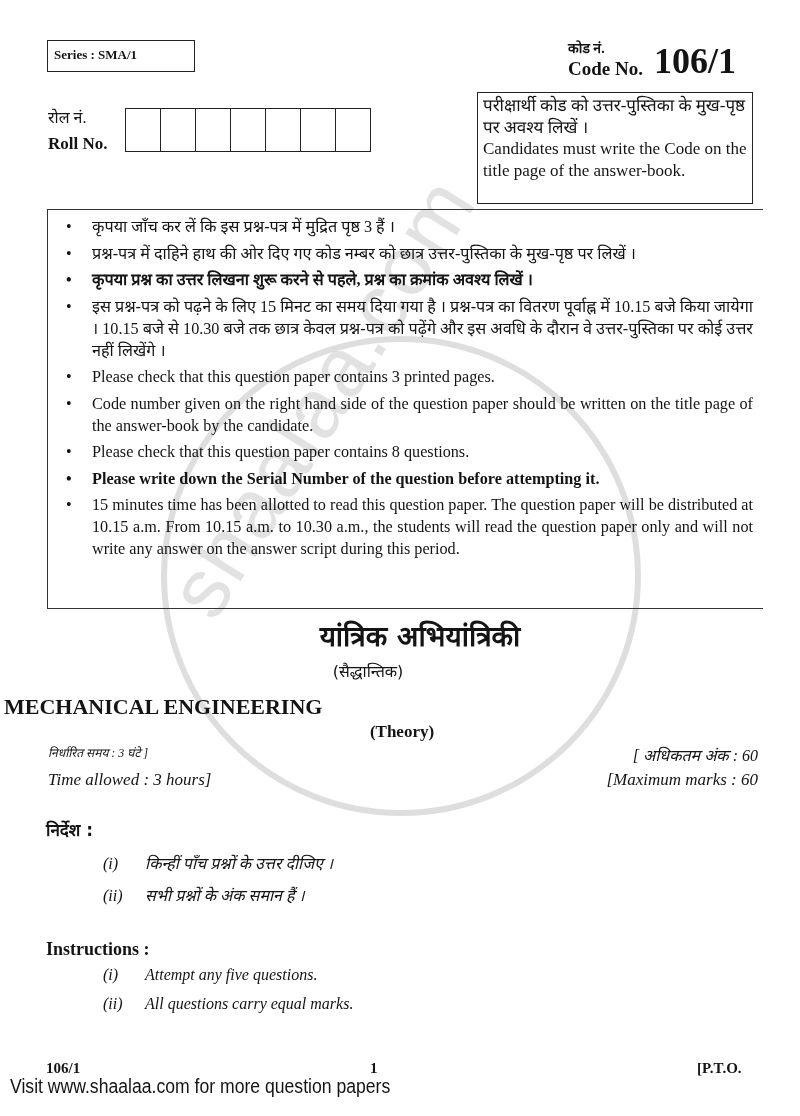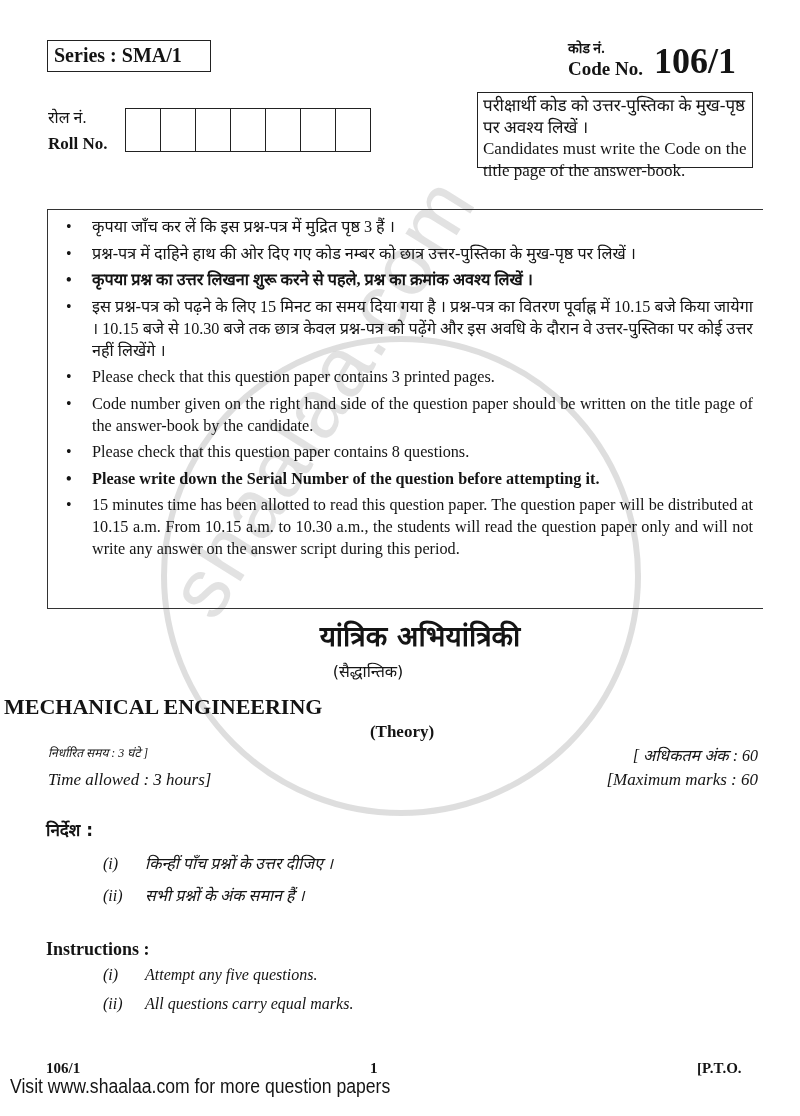--- a/index.html
+++ b/index.html
@@ -1,29 +1,29 @@
 <!DOCTYPE html>
 <html><head>
 <meta charset="utf-8">
 <style>
   html, body { margin:0; padding:0; }
   body { width:800px; height:1116px; background:#fff; position:relative; overflow:hidden;
          font-family:"Liberation Serif", "DejaVu Serif", serif; color:#141414; }
   .abs { position:absolute; }
-  .series-box { left:47px; top:40px; width:164px; height:32px; border:1.5px solid #222; box-sizing:border-box;
-                font-weight:bold; font-size:20px; line-height:28px; padding-left:6px; }
+  .series-box { left:47px; top:40px; width:148px; height:32px; border:1.5px solid #222; box-sizing:border-box;
+                font-weight:bold; font-size:13px; line-height:28px; padding-left:6px; }
   .roll-hi { left:48px; top:106px; font-size:16px; }
   .roll-en { left:48px; top:134px; font-size:17px; font-weight:bold; }
   .roll-boxes { left:125px; top:108px; display:flex; border:1.5px solid #222; height:42px; }
   .roll-boxes span { width:34px; border-right:1.5px solid #222; display:block; }
   .roll-boxes span:last-child { border-right:none; }
   .code-hi { left:568px; top:38px; font-size:14px; font-weight:bold; }
   .code-en { left:568px; top:58px; font-size:19px; font-weight:bold; }
   .code-num { left:654px; top:40px; font-size:36px; font-weight:bold; }
-  .code-note { left:477px; top:92px; width:276px; height:76px; border:1.5px solid #222; box-sizing:border-box;
+  .code-note { left:477px; top:92px; width:276px; height:112px; border:1.5px solid #222; box-sizing:border-box;
                font-size:17px; line-height:21.5px; padding:2px 5px; }
   .instr-box { left:47px; top:209px; width:716px; height:400px; border:1.5px solid #333; border-right:none;
                box-sizing:border-box; }
   .instr-box ul { list-style:none; margin:0; padding:6px 10px 0 18px; }
   .instr-box li { position:relative; padding-left:26px; font-size:16.2px; line-height:22px; margin-bottom:4.5px; text-align:justify; }
   .instr-box li::before { content:"•"; position:absolute; left:0; top:0; font-size:16px; }
   .instr-box li.b { font-weight:bold; }
   .title-hi { left:0; width:800px; top:616px; text-align:center; font-size:28px; font-weight:bold; font-family:"DejaVu Sans", sans-serif; padding-left:40px; box-sizing:border-box;}
   .sub-hi { left:0; width:696px; top:660px; text-align:center; font-size:16px; padding-left:40px; box-sizing:border-box; font-family:"DejaVu Sans",sans-serif;}
   .title-en { left:0; width:800px; top:694px; text-align:left; font-size:22px; font-weight:bold; padding-left:4px; box-sizing:border-box;}

